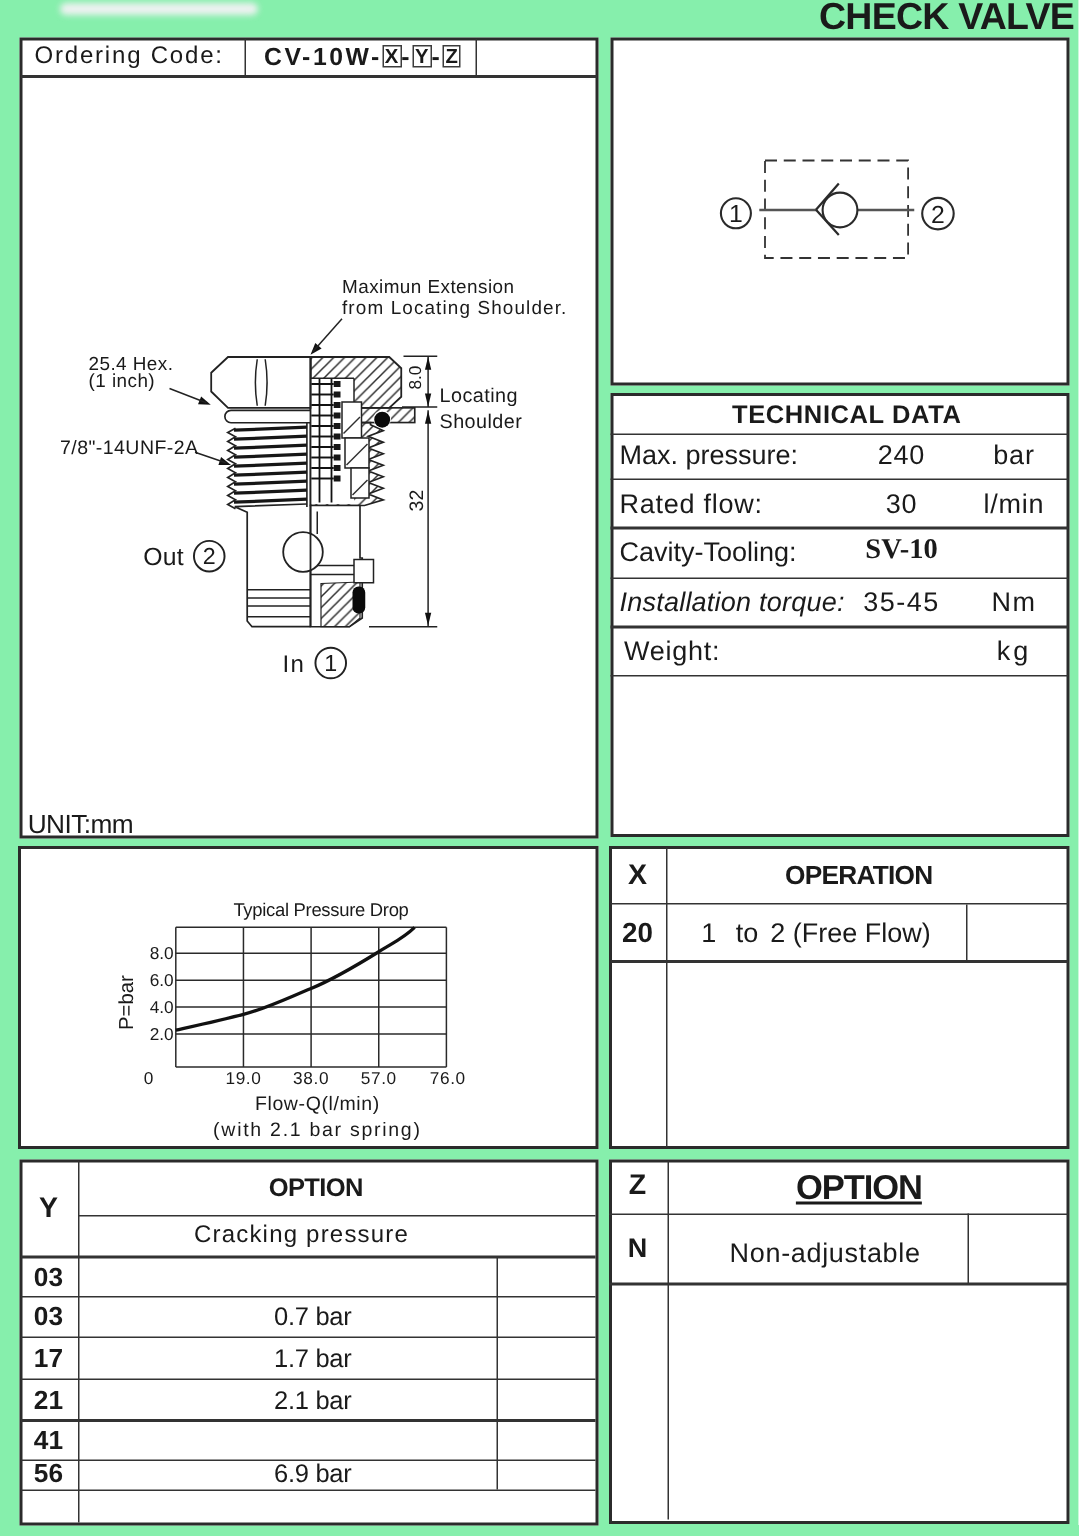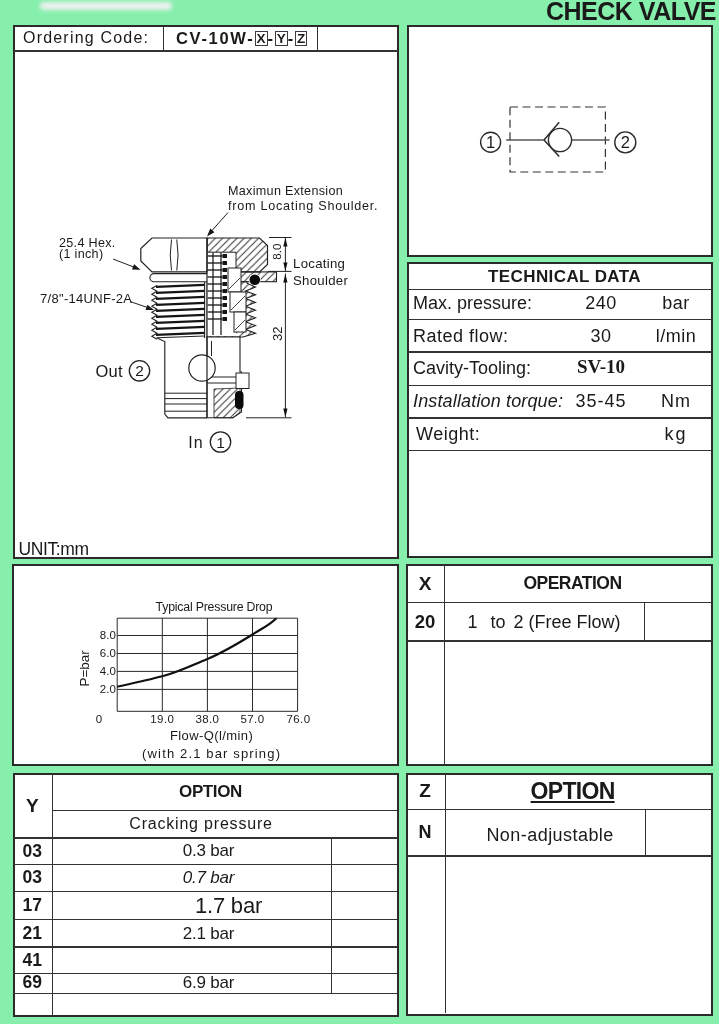--- a/index.html
+++ b/index.html
@@ -75,29 +75,28 @@
   <div class="hl" style="left:14px;top:891.1px;width:383px;"></div>
   <div class="hl" style="left:14px;top:918.8px;width:383px;"></div>
   <div class="hl" style="left:14px;top:946.4px;width:383px;"></div>
   <div class="hl" style="left:14px;top:972.7px;width:383px;"></div>
   <div class="hl" style="left:14px;top:992.5px;width:383px;"></div>
   <div class="vl" style="left:331px;top:837.9px;height:155.3px;"></div>
   <div class="t b ctr" style="left:13.3px;top:773px;width:38px;height:65px;line-height:65px;font-size:19px;">Y</div>
   <div class="t b ctr" style="left:51.5px;top:773px;width:318px;height:37.3px;line-height:38px;font-size:17px;letter-spacing:-0.4px;">OPTION</div>
   <div class="t ctr" style="left:51.5px;top:810.3px;width:299px;height:41px;line-height:27.6px;font-size:16px;letter-spacing:0.8px;">Cracking pressure</div>
   <div class="t b ctr" style="left:13.3px;top:837.9px;width:38px;height:26.3px;line-height:26.3px;font-size:17.5px;">03</div>
-  <div class="t ctr" style="left:51.5px;top:837.9px;width:314px;height:26.3px;line-height:26.3px;font-size:17px;letter-spacing:-0.2px;">0.3 bar</div>
   <div class="t b ctr" style="left:13.3px;top:864.2px;width:38px;height:27.6px;line-height:27.6px;font-size:17.5px;">03</div>
-  <div class="t ctr" style="left:51.5px;top:864.2px;width:314px;height:27.6px;line-height:27.6px;font-size:17px;letter-spacing:-0.2px;font-style:italic;">0.7 bar</div>
+  <div class="t ctr" style="left:51.5px;top:864.2px;width:314px;height:27.6px;line-height:27.6px;font-size:17px;letter-spacing:-0.2px;">0.7 bar</div>
   <div class="t b ctr" style="left:13.3px;top:891.8px;width:38px;height:27.7px;line-height:27.7px;font-size:17.5px;">17</div>
-  <div class="t ctr" style="left:51.5px;top:891.8px;width:314px;height:27.7px;line-height:27.7px;font-size:22px;letter-spacing:-0.2px;padding-left:20px;">1.7 bar</div>
+  <div class="t ctr" style="left:51.5px;top:891.8px;width:314px;height:27.7px;line-height:27.7px;font-size:17px;letter-spacing:-0.2px;">1.7 bar</div>
   <div class="t b ctr" style="left:13.3px;top:919.5px;width:38px;height:27.6px;line-height:27.6px;font-size:17.5px;">21</div>
   <div class="t ctr" style="left:51.5px;top:919.5px;width:314px;height:27.6px;line-height:27.6px;font-size:17px;letter-spacing:-0.2px;">2.1 bar</div>
   <div class="t b ctr" style="left:13.3px;top:947.1px;width:38px;height:26.3px;line-height:26.3px;font-size:17.5px;">41</div>
-  <div class="t b ctr" style="left:13.3px;top:973.4px;width:38px;height:19.8px;line-height:19.8px;font-size:17.5px;">69</div>
+  <div class="t b ctr" style="left:13.3px;top:973.4px;width:38px;height:19.8px;line-height:19.8px;font-size:17.5px;">56</div>
   <div class="t ctr" style="left:51.5px;top:973.4px;width:314px;height:19.8px;line-height:19.8px;font-size:17px;letter-spacing:-0.2px;">6.9 bar</div>
 
   <div class="box" style="left:405.5px;top:773px;width:307.2px;height:242.5px;"></div>
   <div class="hl" style="left:406px;top:808.6px;width:306px;"></div>
   <div class="hl" style="left:406px;top:855.3px;width:306px;"></div>
   <div class="vl" style="left:444.6px;top:774px;height:239.4px;"></div>
   <div class="vl" style="left:645.1px;top:809.3px;height:46.7px;"></div>
   <div class="t b ctr" style="left:405.5px;top:773px;width:39px;height:36.3px;line-height:36.3px;font-size:19px;">Z</div>
   <div class="t b ctr" style="left:444.6px;top:773px;width:256px;height:36.3px;line-height:36.3px;font-size:23px;letter-spacing:-0.7px;text-decoration:underline;">OPTION</div>
   <div class="t b ctr" style="left:405.5px;top:809.3px;width:39px;height:46.7px;line-height:46.7px;font-size:18px;">N</div>

